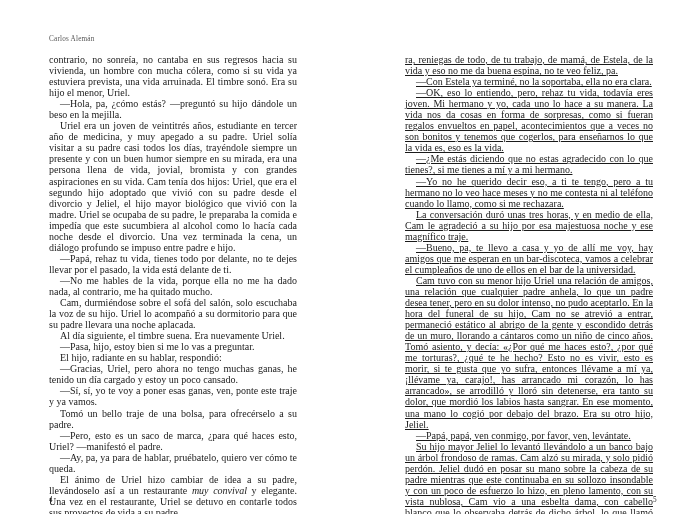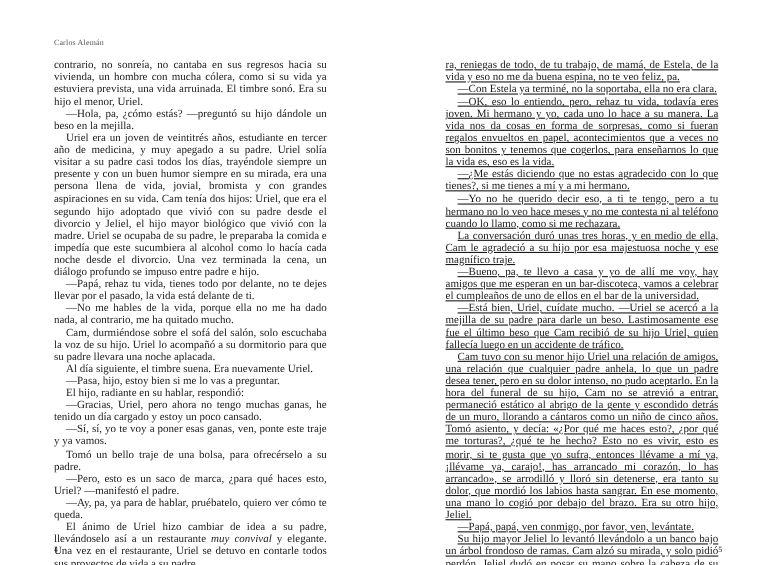--- a/index.html
+++ b/index.html
@@ -51,20 +51,19 @@
   </div>
   <div class="page right">
     <div class="text-block" id="right-text">
         <p class="noindent">ra, reniegas de todo, de tu trabajo, de mamá, de Estela, de la vida y eso no me da buena espina, no te veo feliz, pa.</p>
         <p>—Con Estela ya terminé, no la soportaba, ella no era clara.</p>
         <p>—OK, eso lo entiendo, pero, rehaz tu vida, todavía eres joven. Mi hermano y yo, cada uno lo hace a su manera. La vida nos da cosas en forma de sorpresas, como si fueran regalos envueltos en papel, acontecimientos que a veces no son bonitos y tenemos que cogerlos, para enseñarnos lo que la vida es, eso es la vida.</p>
         <p>—¿Me estás diciendo que no estas agradecido con lo que tienes?, si me tienes a mí y a mi hermano.</p>
         <p>—Yo no he querido decir eso, a ti te tengo, pero a tu hermano no lo veo hace meses y no me contesta ni al teléfono cuando lo llamo, como si me rechazara.</p>
         <p>La conversación duró unas tres horas, y en medio de ella, Cam le agradeció a su hijo por esa majestuosa noche y ese magnífico traje.</p>
         <p>—Bueno, pa, te llevo a casa y yo de allí me voy, hay amigos que me esperan en un bar-discoteca, vamos a celebrar el cumpleaños de uno de ellos en el bar de la universidad.</p>
-        <p>—Está bien, Uriel, cuídate mucho. —Uriel se acercó a la mejilla de su padre para darle un beso. Lastimosamente ese fue el último beso que Cam recibió de su hijo Uriel, quien fallecía luego en un accidente de tráfico.</p>
         <p>Cam tuvo con su menor hijo Uriel una relación de amigos, una relación que cualquier padre anhela, lo que un padre desea tener, pero en su dolor intenso, no pudo aceptarlo. En la hora del funeral de su hijo, Cam no se atrevió a entrar, permaneció estático al abrigo de la gente y escondido detrás de un muro, llorando a cántaros como un niño de cinco años. Tomó asiento, y decía: «¿Por qué me haces esto?, ¿por qué me torturas?, ¿qué te he hecho? Esto no es vivir, esto es morir, si te gusta que yo sufra, entonces llévame a mí ya, ¡llévame ya, carajo!, has arrancado mi corazón, lo has arrancado», se arrodilló y lloró sin detenerse, era tanto su dolor, que mordió los labios hasta sangrar. En ese momento, una mano lo cogió por debajo del brazo. Era su otro hijo, Jeliel.</p>
         <p>—Papá, papá, ven conmigo, por favor, ven, levántate.</p>
         <p>Su hijo mayor Jeliel lo levantó llevándolo a un banco bajo un árbol frondoso de ramas. Cam alzó su mirada, y solo pidió perdón. Jeliel dudó en posar su mano sobre la cabeza de su padre mientras que este continuaba en su sollozo insondable y con un poco de esfuerzo lo hizo, en pleno lamento, con su vista nublosa, Cam vio a una esbelta dama, con cabello blanco que lo observaba detrás de dicho árbol, lo que llamó enteramente su atención. La mirada de esa dama penetró reciamente al ser de Cam de manera muy imponente, e hizo remover sus</p>
       </div>
     <div class="folio">5</div>
   </div>
 </div>
 
 </body></html>

